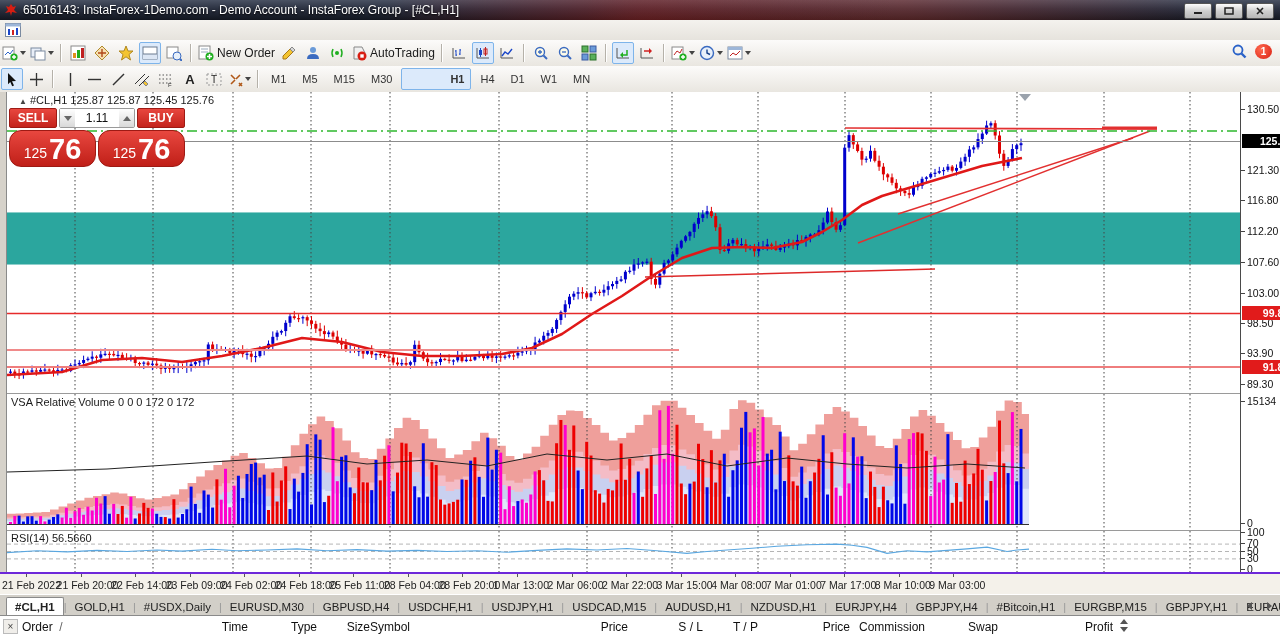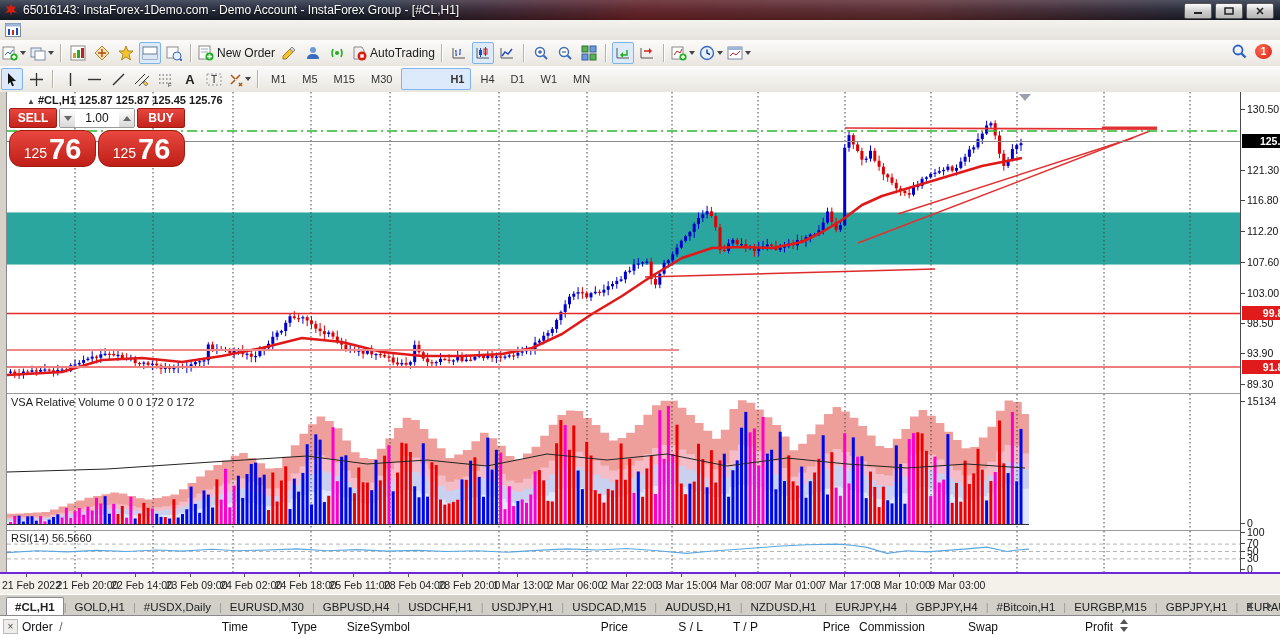--- a/index.html
+++ b/index.html
@@ -35,21 +35,21 @@
   #pane-vol{top:301px;height:136px;border-top:1px solid #9a9a9a;}
   #pane-rsi{top:438px;height:41px;border-top:1px solid #9a9a9a;}
   #axisstrip{position:absolute;left:1240px;top:0;width:40px;height:480px;background:#fff;border-left:1px solid #4a4a4a;}
   .axlabel{position:absolute;left:6px;font-size:10.5px;color:#111;white-space:nowrap;}
   .axtick{position:absolute;left:0;width:4px;height:1px;background:#444;}
   .pricetag{position:absolute;left:1px;width:52px;font-size:10.5px;font-weight:bold;color:#fff;text-align:center;padding:1px 8px;}
   #timeaxis{position:absolute;left:0;top:480px;width:1280px;height:22px;background:#f4f1ea;border-top:2px solid #6d28d9;}
   .tlab{position:absolute;top:5px;font-size:10.5px;color:#222;white-space:nowrap;}
   .ttick{position:absolute;top:0;width:1px;height:3px;background:#555;}
   .paneLabel{position:absolute;left:4px;top:2px;font-size:11px;color:#1a1a1a;z-index:5;}
-  #ohlc{position:absolute;left:20px;top:2px;font-size:11px;font-weight:bold;color:#1a1a1a;z-index:6;}
+  #ohlc{position:absolute;left:12px;top:2px;font-size:11px;font-weight:normal;color:#1a1a1a;z-index:6;}
   
   #oneclick{position:absolute;left:2px;top:16px;width:176px;z-index:7;}
   #oc-row1{display:flex;height:20px;gap:2px;}
   .ocbtn{width:46px;background:linear-gradient(#e8473f,#c4231c);color:#fff;font-size:12px;font-weight:bold;display:flex;align-items:center;justify-content:center;border-radius:2px;border:1px solid #9e1a14;}
   #oc-spin{flex:1;display:flex;border:1px solid #9a9a9a;background:#fff;border-radius:2px;}
   .spinbtn{width:15px;background:linear-gradient(#fefefe,#d9d9d9);display:flex;align-items:center;justify-content:center;}
   .spindn{width:0;height:0;border-left:4px solid transparent;border-right:4px solid transparent;border-top:5px solid #666;}
   .spinup{width:0;height:0;border-left:4px solid transparent;border-right:4px solid transparent;border-bottom:5px solid #666;}
   #oc-vol{flex:1;font-size:12px;color:#111;display:flex;align-items:center;justify-content:center;}
   #oc-row2{display:flex;margin-top:2px;gap:2px;height:37px;}
@@ -377,21 +377,21 @@
         <span style="font-size:8px;color:#444;">▲</span>
         <span>#CL,H1  125.87 125.87 125.45 125.76</span>
       </div>
       <div id="oneclick">
         <div id="oc-row1">
           <div class="ocbtn">SELL</div>
           <div id="oc-spin">
             <div class="spinbtn">
                 <span class="spindn"></span>
               </div>
-            <div id="oc-vol">1.00</div>
+            <div id="oc-vol">1.11</div>
             <div class="spinbtn">
                 <span class="spinup"></span>
               </div>
           </div>
           <div class="ocbtn">BUY</div>
         </div>
         <div id="oc-row2">
           <div class="ocbig">
             <span class="ocsmall">125</span>
             <span class="ochuge">76</span>

